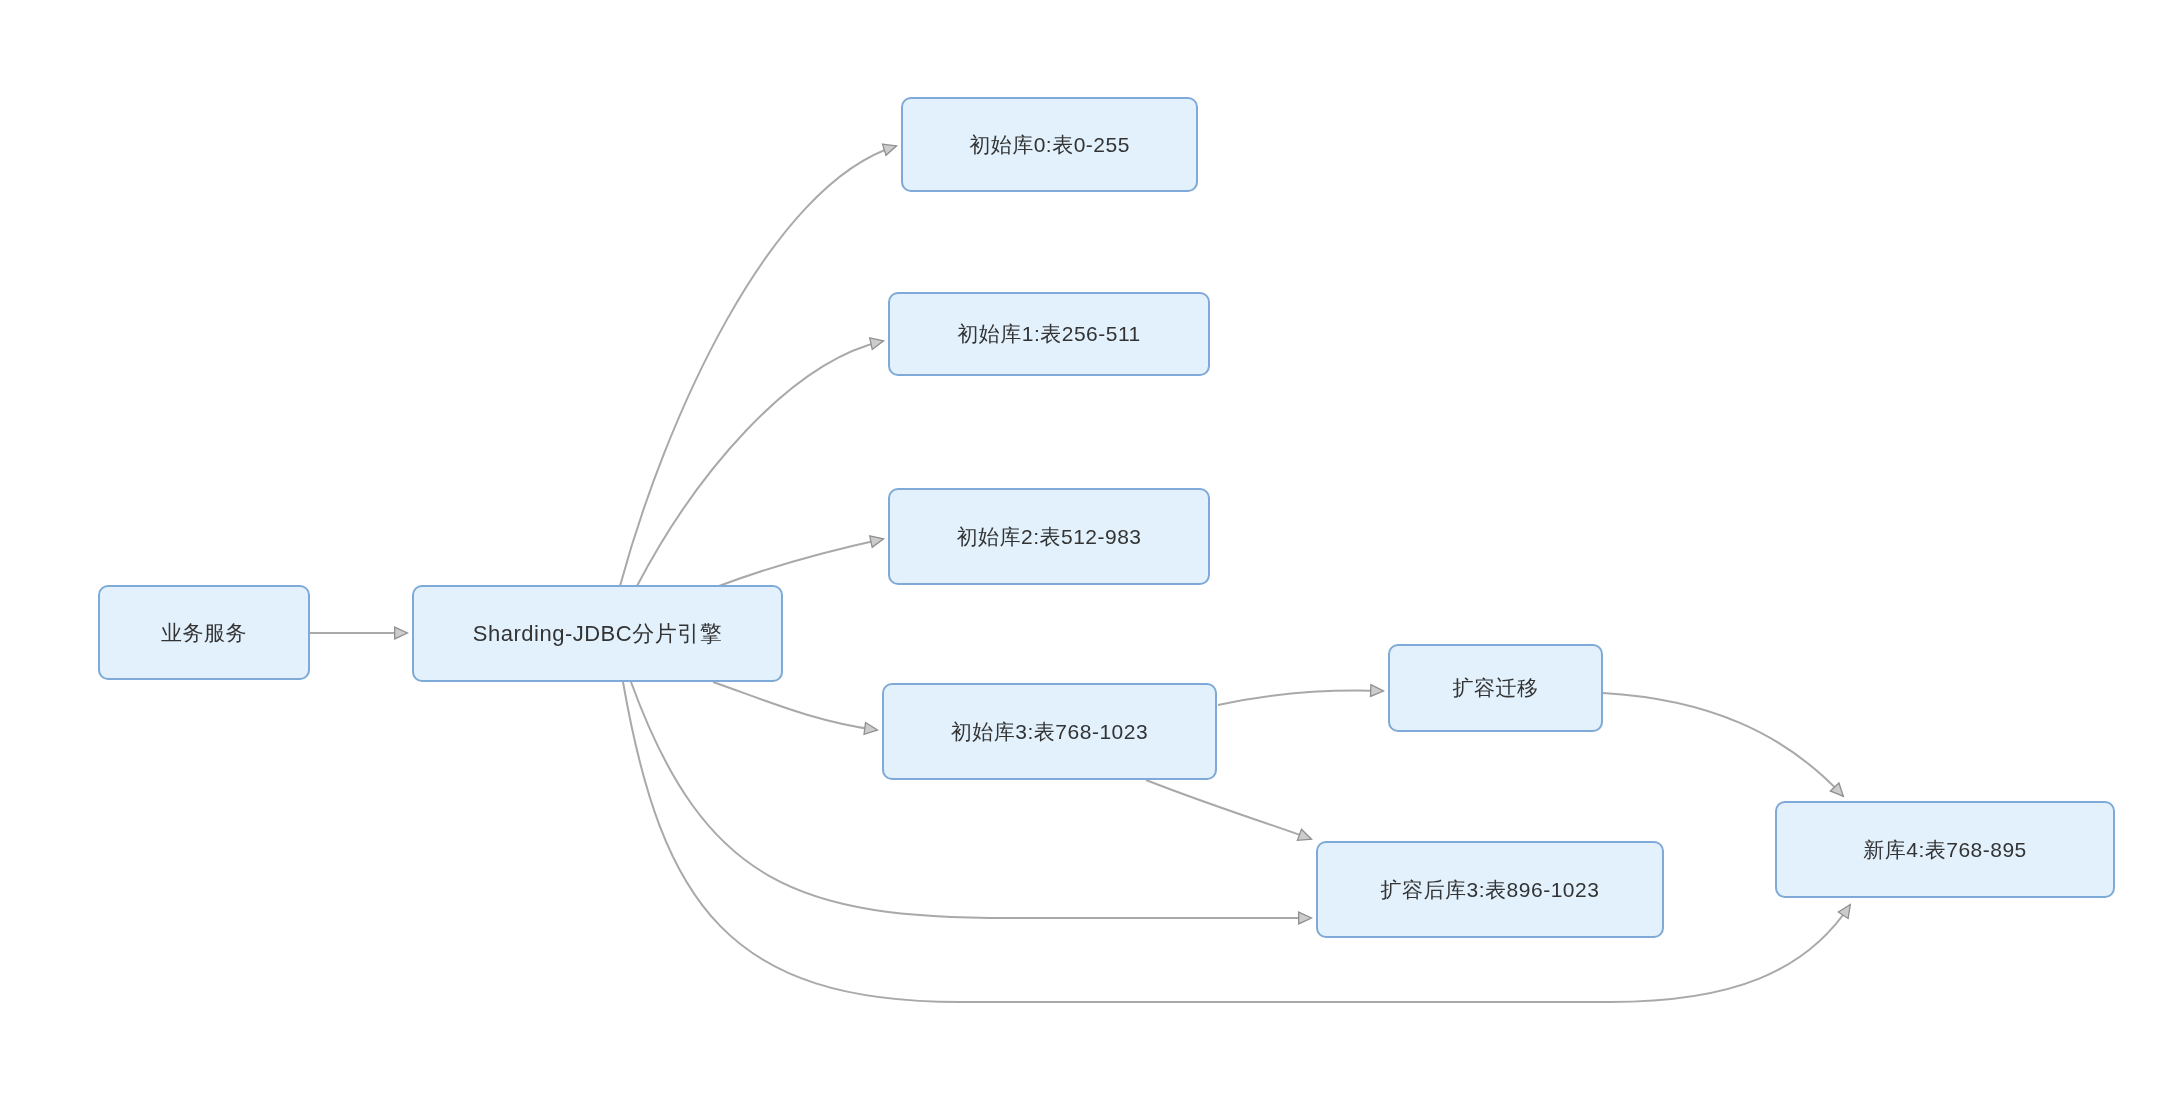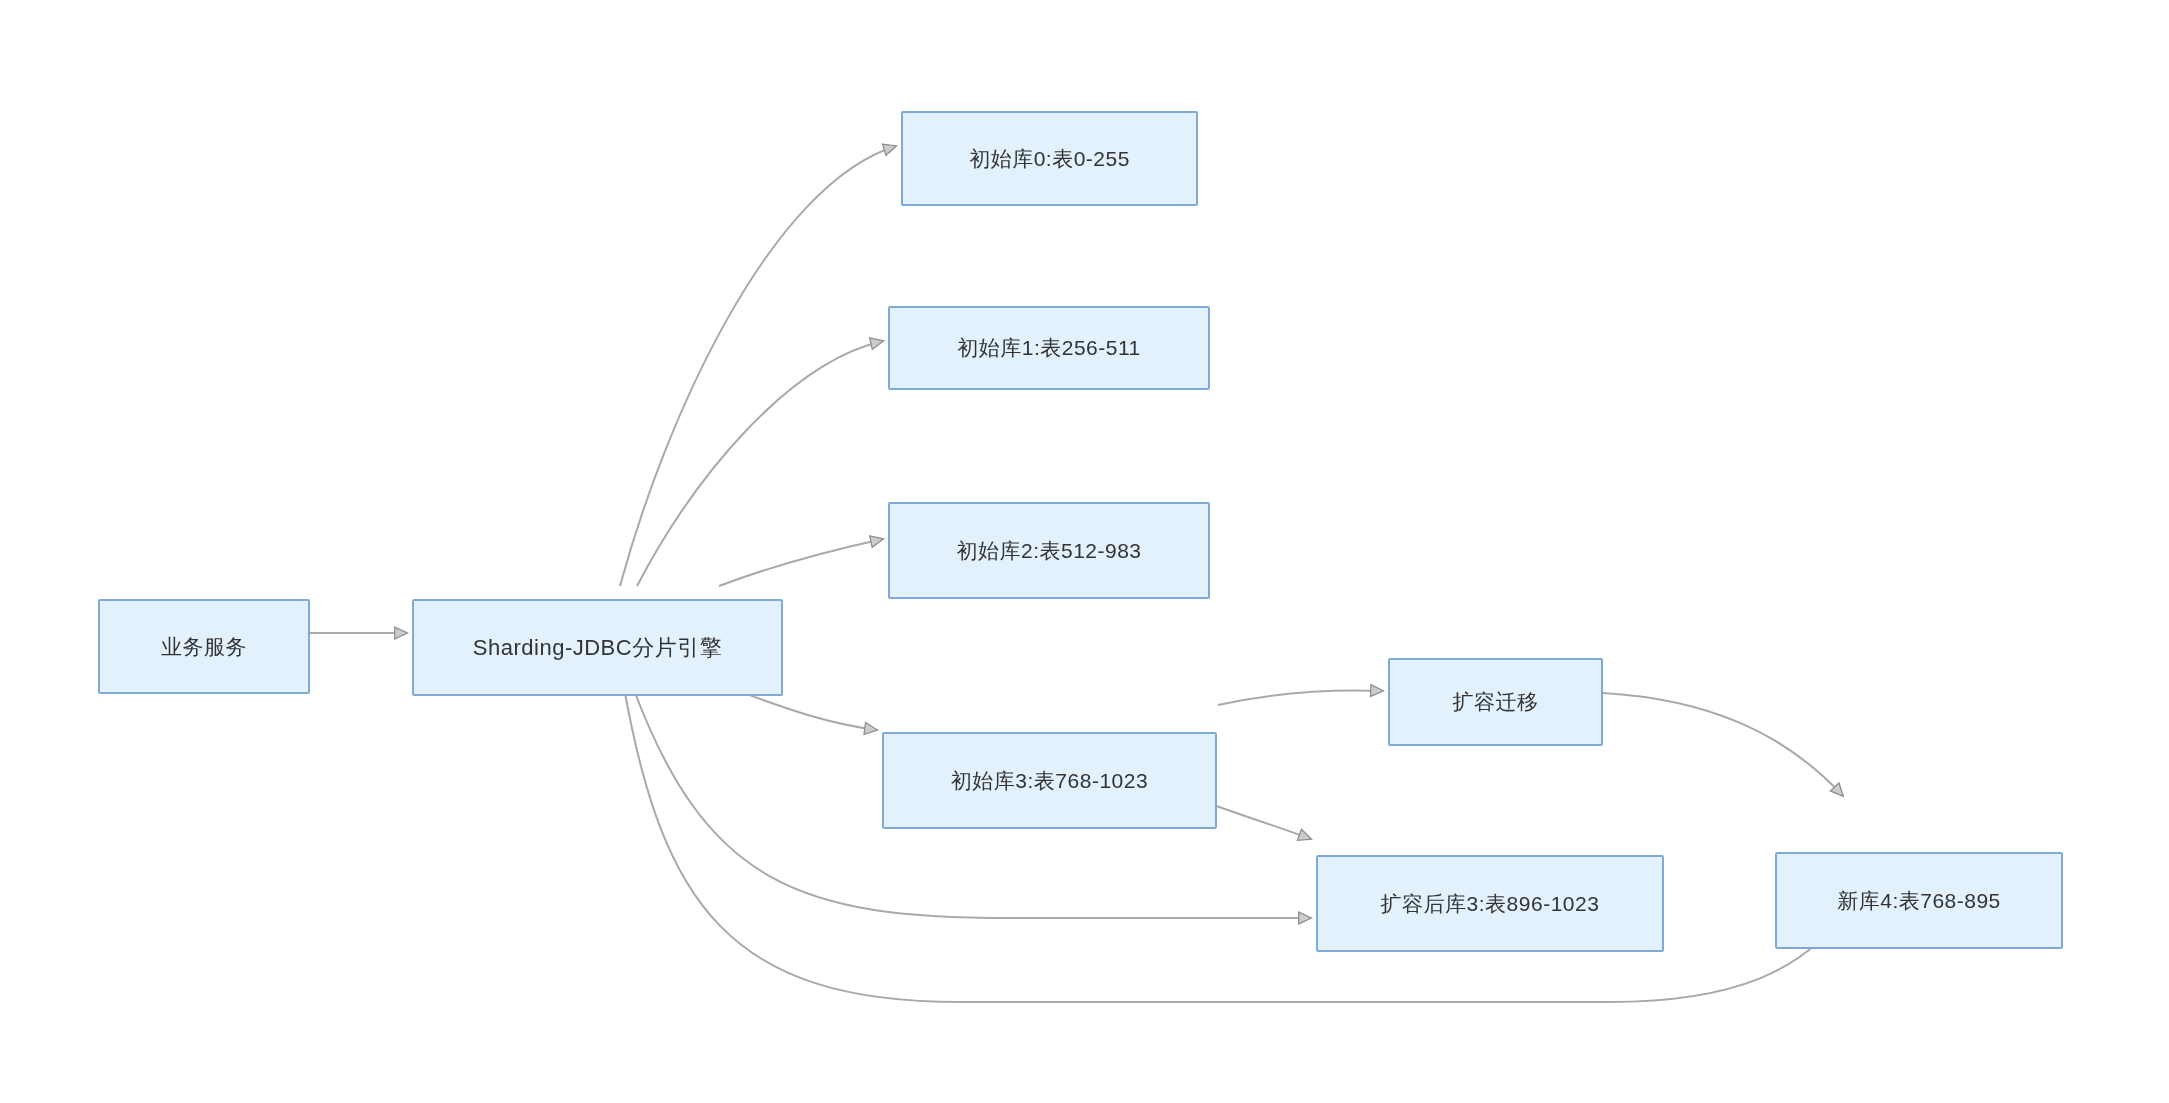--- a/index.html
+++ b/index.html
@@ -29,39 +29,38 @@
     position:absolute;
     left:0;top:0;
     width:2169px;
     height:1103px;
   }
   .node{
     position:absolute;
     box-sizing:border-box;
     background:var(--node_fill);
     border:2px solid var(--node_border);
-    border-radius:2px;
+    border-radius:10px;
     display:flex;
     align-items:center;
     justify-content:center;
     text-align:center;
     color:var(--text);
     font-size:21px;
     letter-spacing:0.5px;
-    margin-top:14px;
   }
   .node-biz    {left:98px;  top:585px; width:212px; height:95px;}
   .node-engine {left:412px; top:585px; width:371px; height:97px; font-size:22px;}
   .node-db0    {left:901px; top:97px;  width:297px; height:95px;}
   .node-db1    {left:888px; top:292px; width:322px; height:84px;}
   .node-db2    {left:888px; top:488px; width:322px; height:97px;}
-  .node-db3    {left:882px; top:718px; width:335px; height:97px;}
+  .node-db3    {left:882px; top:683px; width:335px; height:97px;}
   .node-migrate{left:1388px;top:644px; width:215px; height:88px;}
   .node-db3new {left:1316px;top:841px; width:348px; height:97px;}
-  .node-db4    {left:1775px;top:838px; width:288px; height:97px;}
+  .node-db4    {left:1775px;top:801px; width:340px; height:97px;}
   .edge{
     fill:none;
     stroke:var(--edge_line);
     stroke-width:2;
   }
   .watermark{
     position:absolute;
     right:22px;
     bottom:12px;
     font-size:27px;

